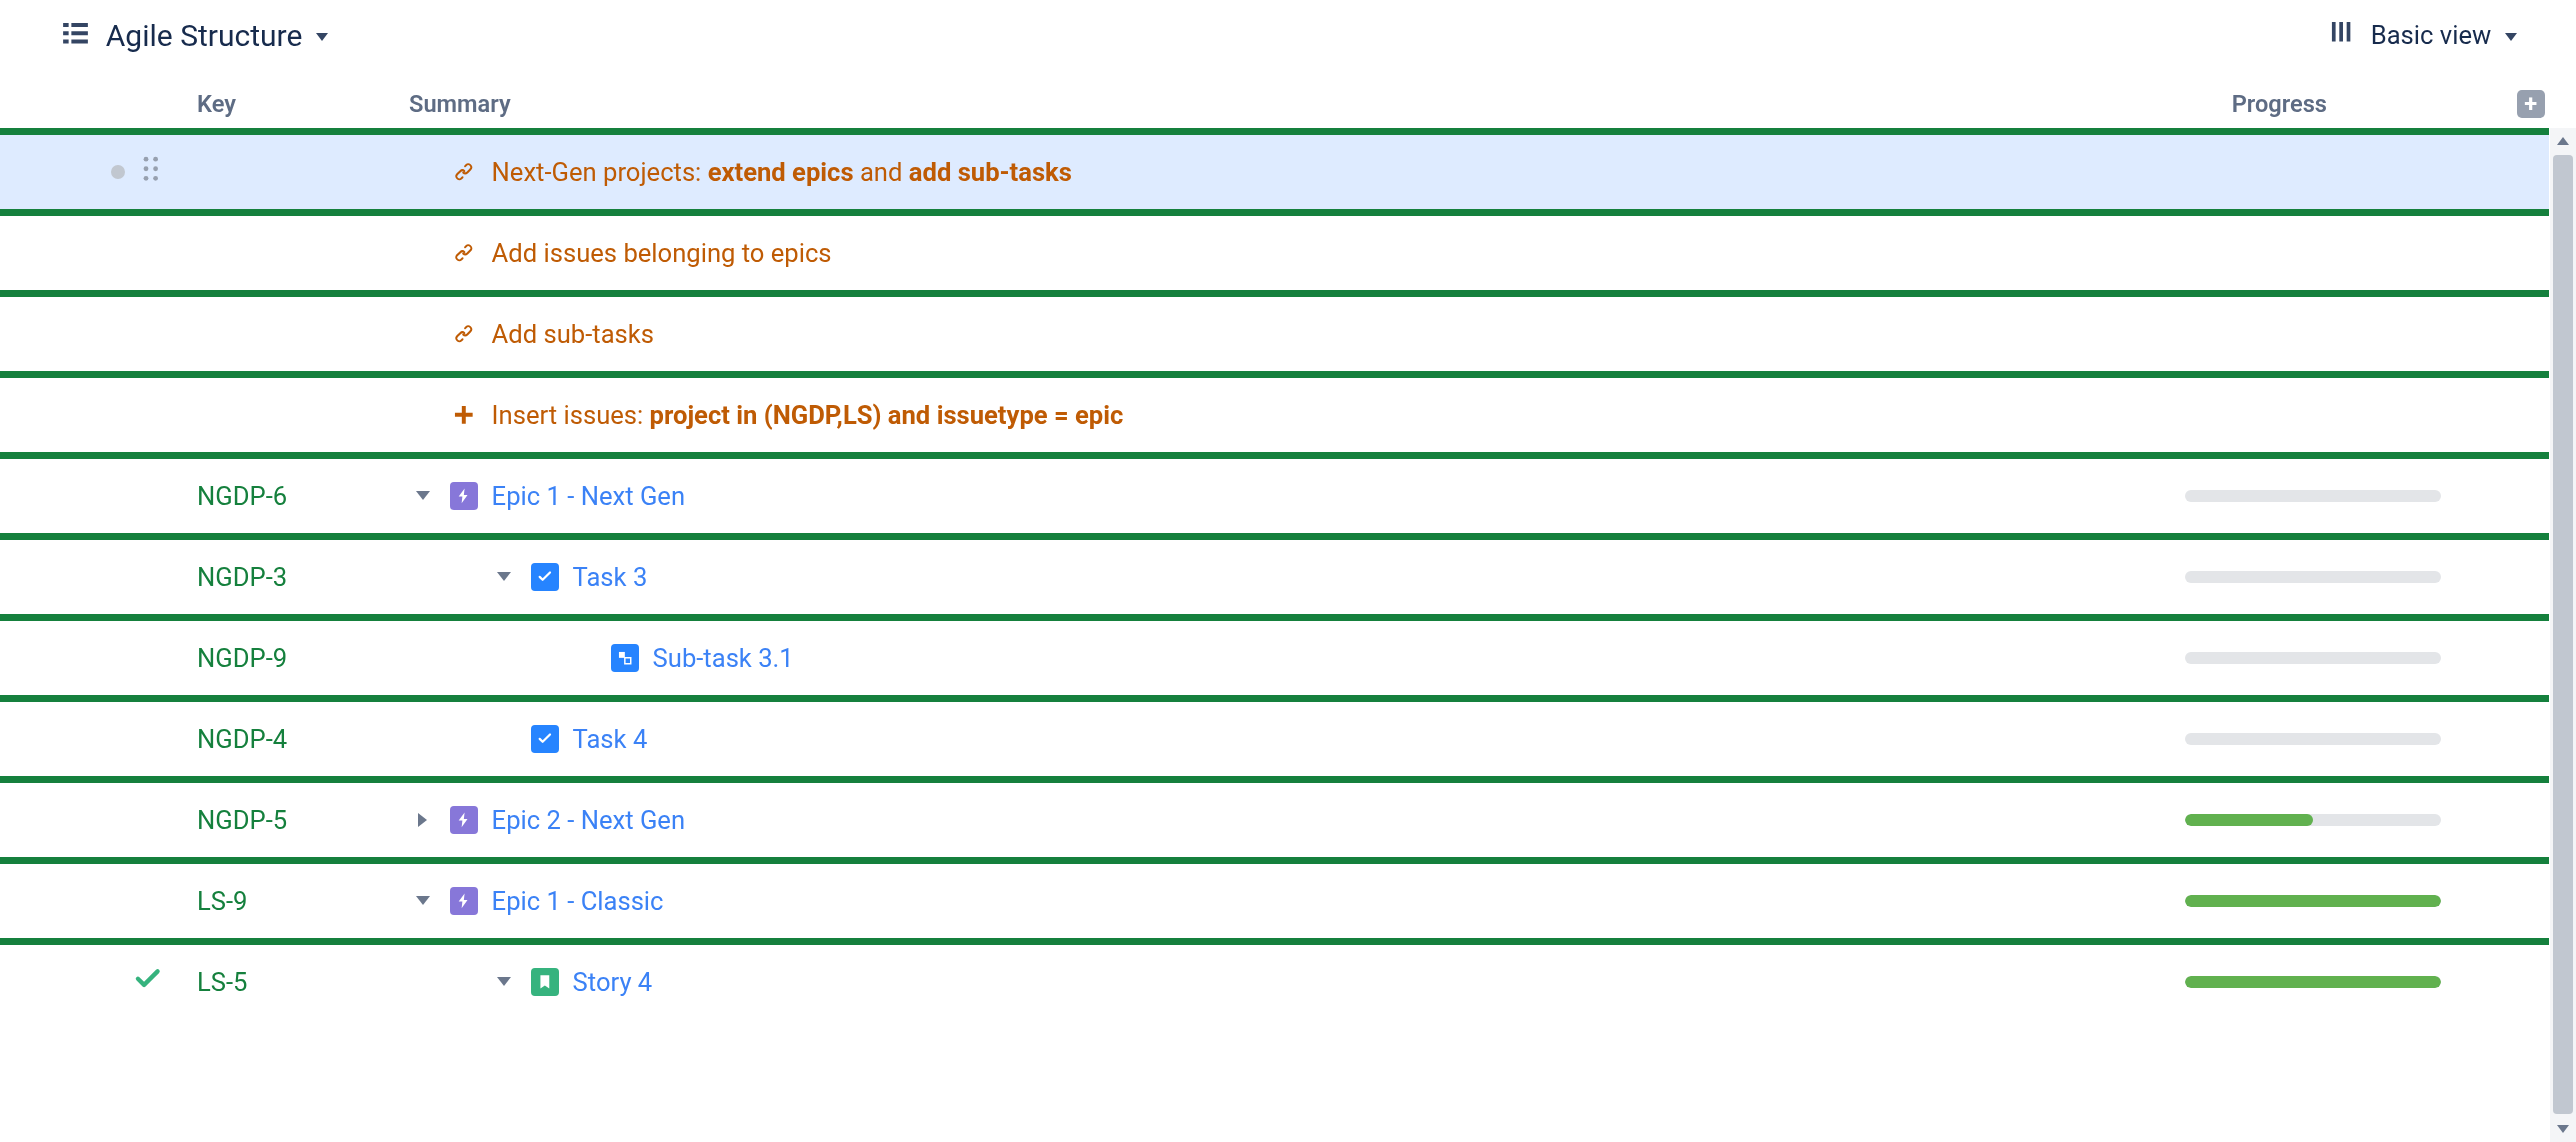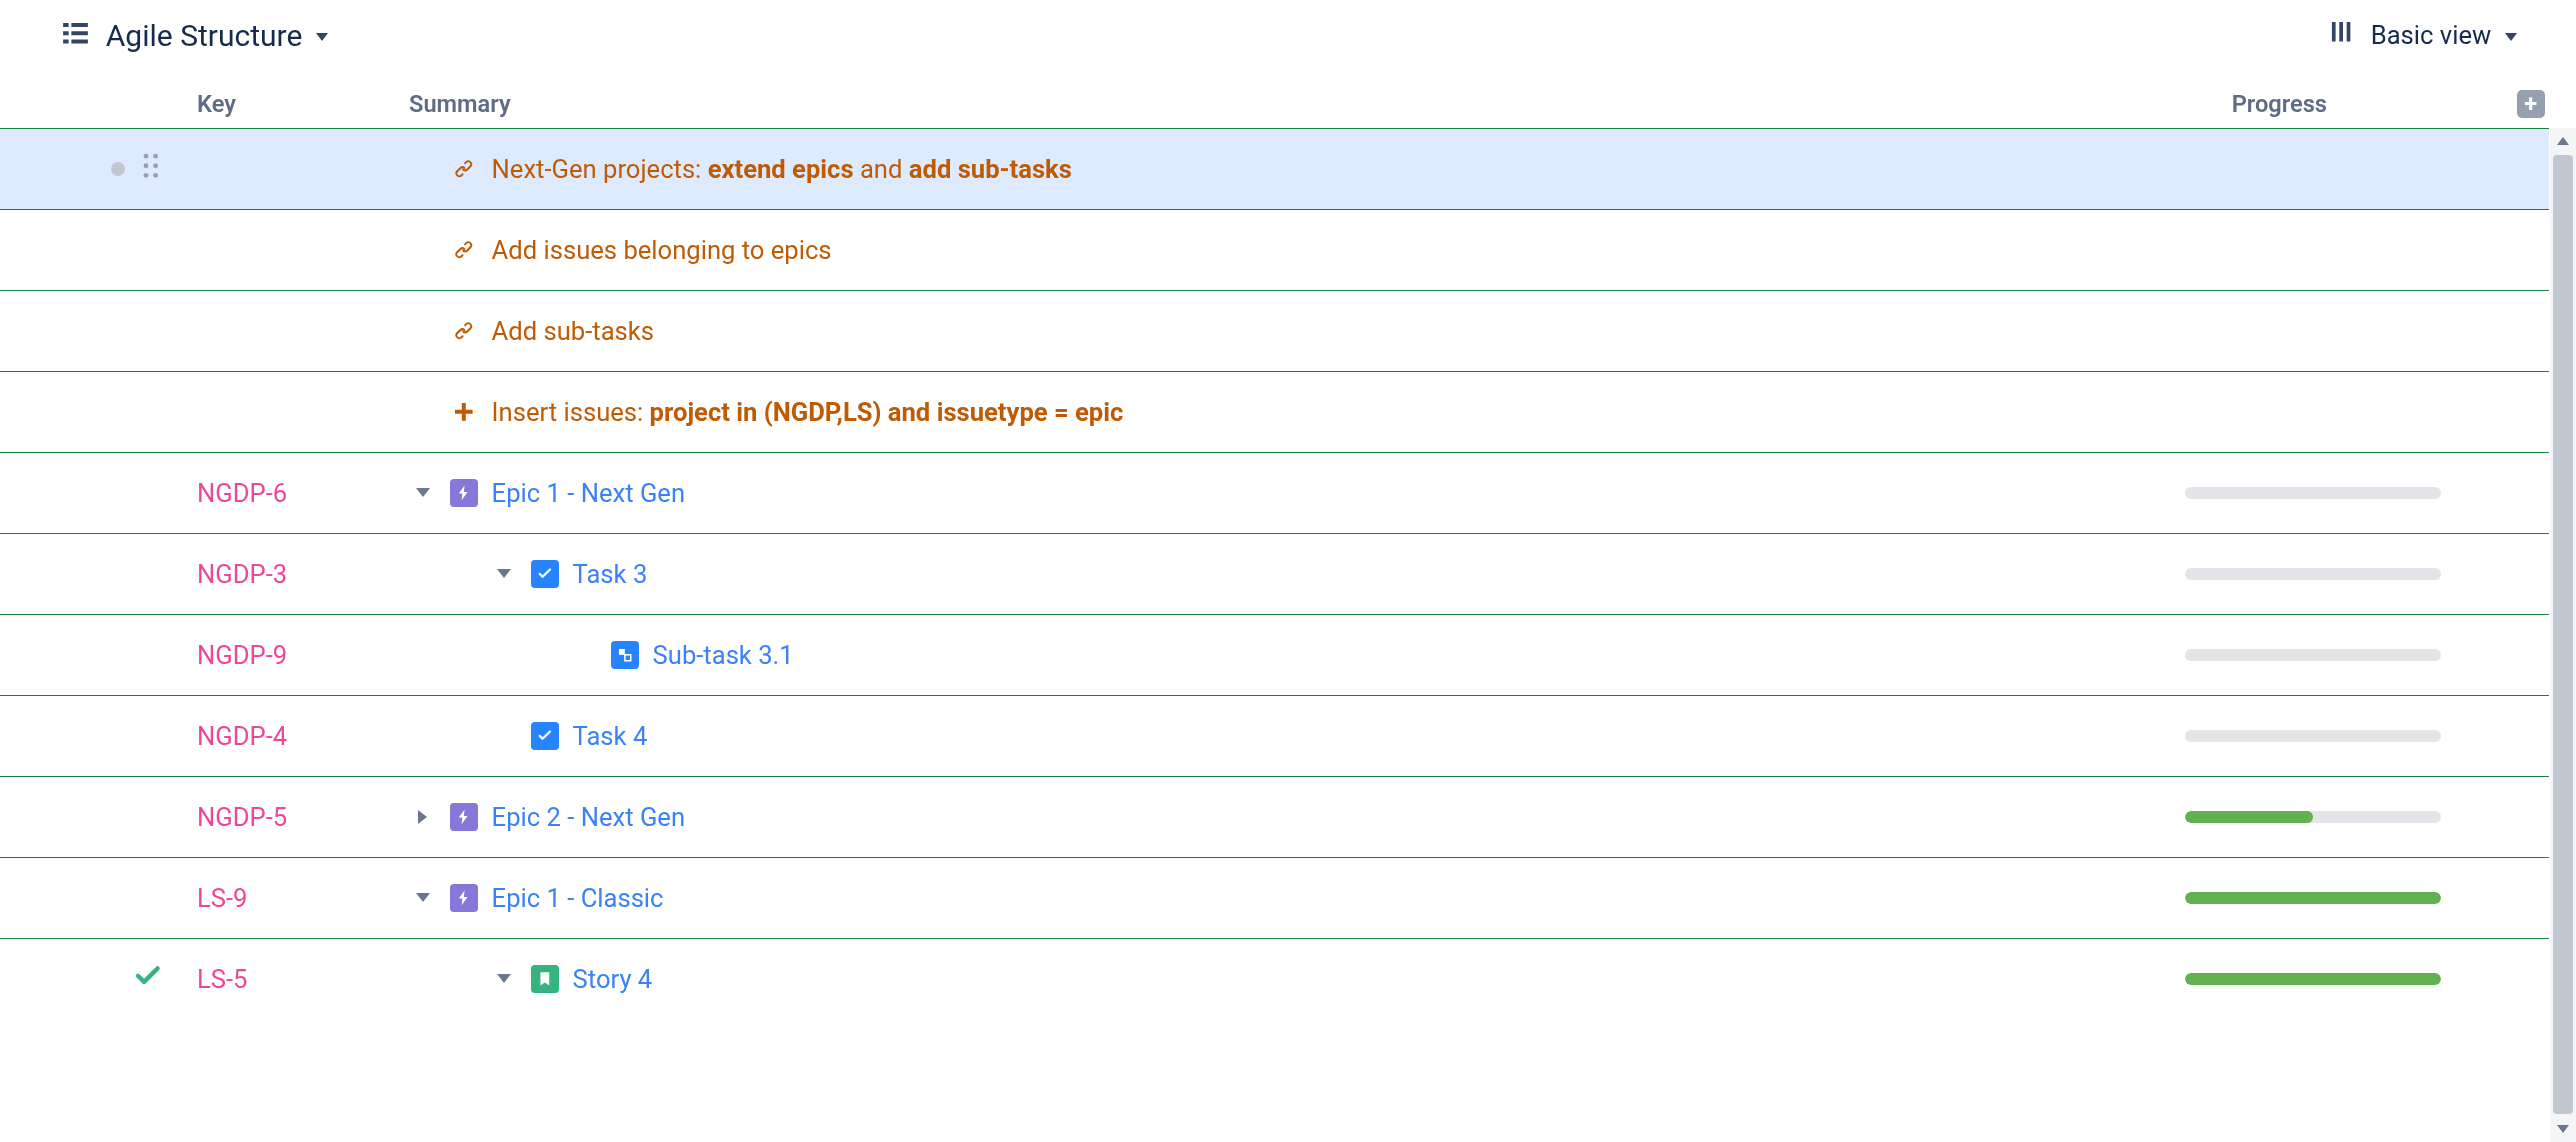--- a/index.html
+++ b/index.html
@@ -61,32 +61,32 @@
   }
   .rows {
     overflow-y: auto;
     height: 100%;
     padding-right: 27.5px; 
   }
   .row {
     display:flex;
     align-items:center;
     height: 81px;
-    border-top: 1px solid #15803d;
+    border-top: 7px solid #15803d;
     font-size: 25.6px;
   }
   .row.selected { background:#deebff; }
 
   .cell-handle { width: 197px; display:flex; align-items:center; justify-content:flex-end; gap:15.7px; padding-right: 35px;}
   .cell-key    { width: 212px; }
   .cell-summary{ flex:1; display:flex; align-items:center; gap:13.8px; }
   .cell-progress{ width:305px; display:flex; align-items:center; }
   .cell-add    { width:59px; }
 
-  .key-link { color:#ec4899; font-weight:400; cursor:pointer;margin-top:20px; }
+  .key-link { color:#15803d; font-weight:400; cursor:pointer;margin-top:20px; }
   .summary-link { color:#3b82f6; cursor:pointer; }
 
   .gen-text { color:#bf5b04; }
   .gen-text .b { font-weight:700; }
 
   
   .indent-1 { padding-left: 0px;   }
   .indent-2 { padding-left: 81px;  }
   .indent-3 { padding-left: 161px; }
 

